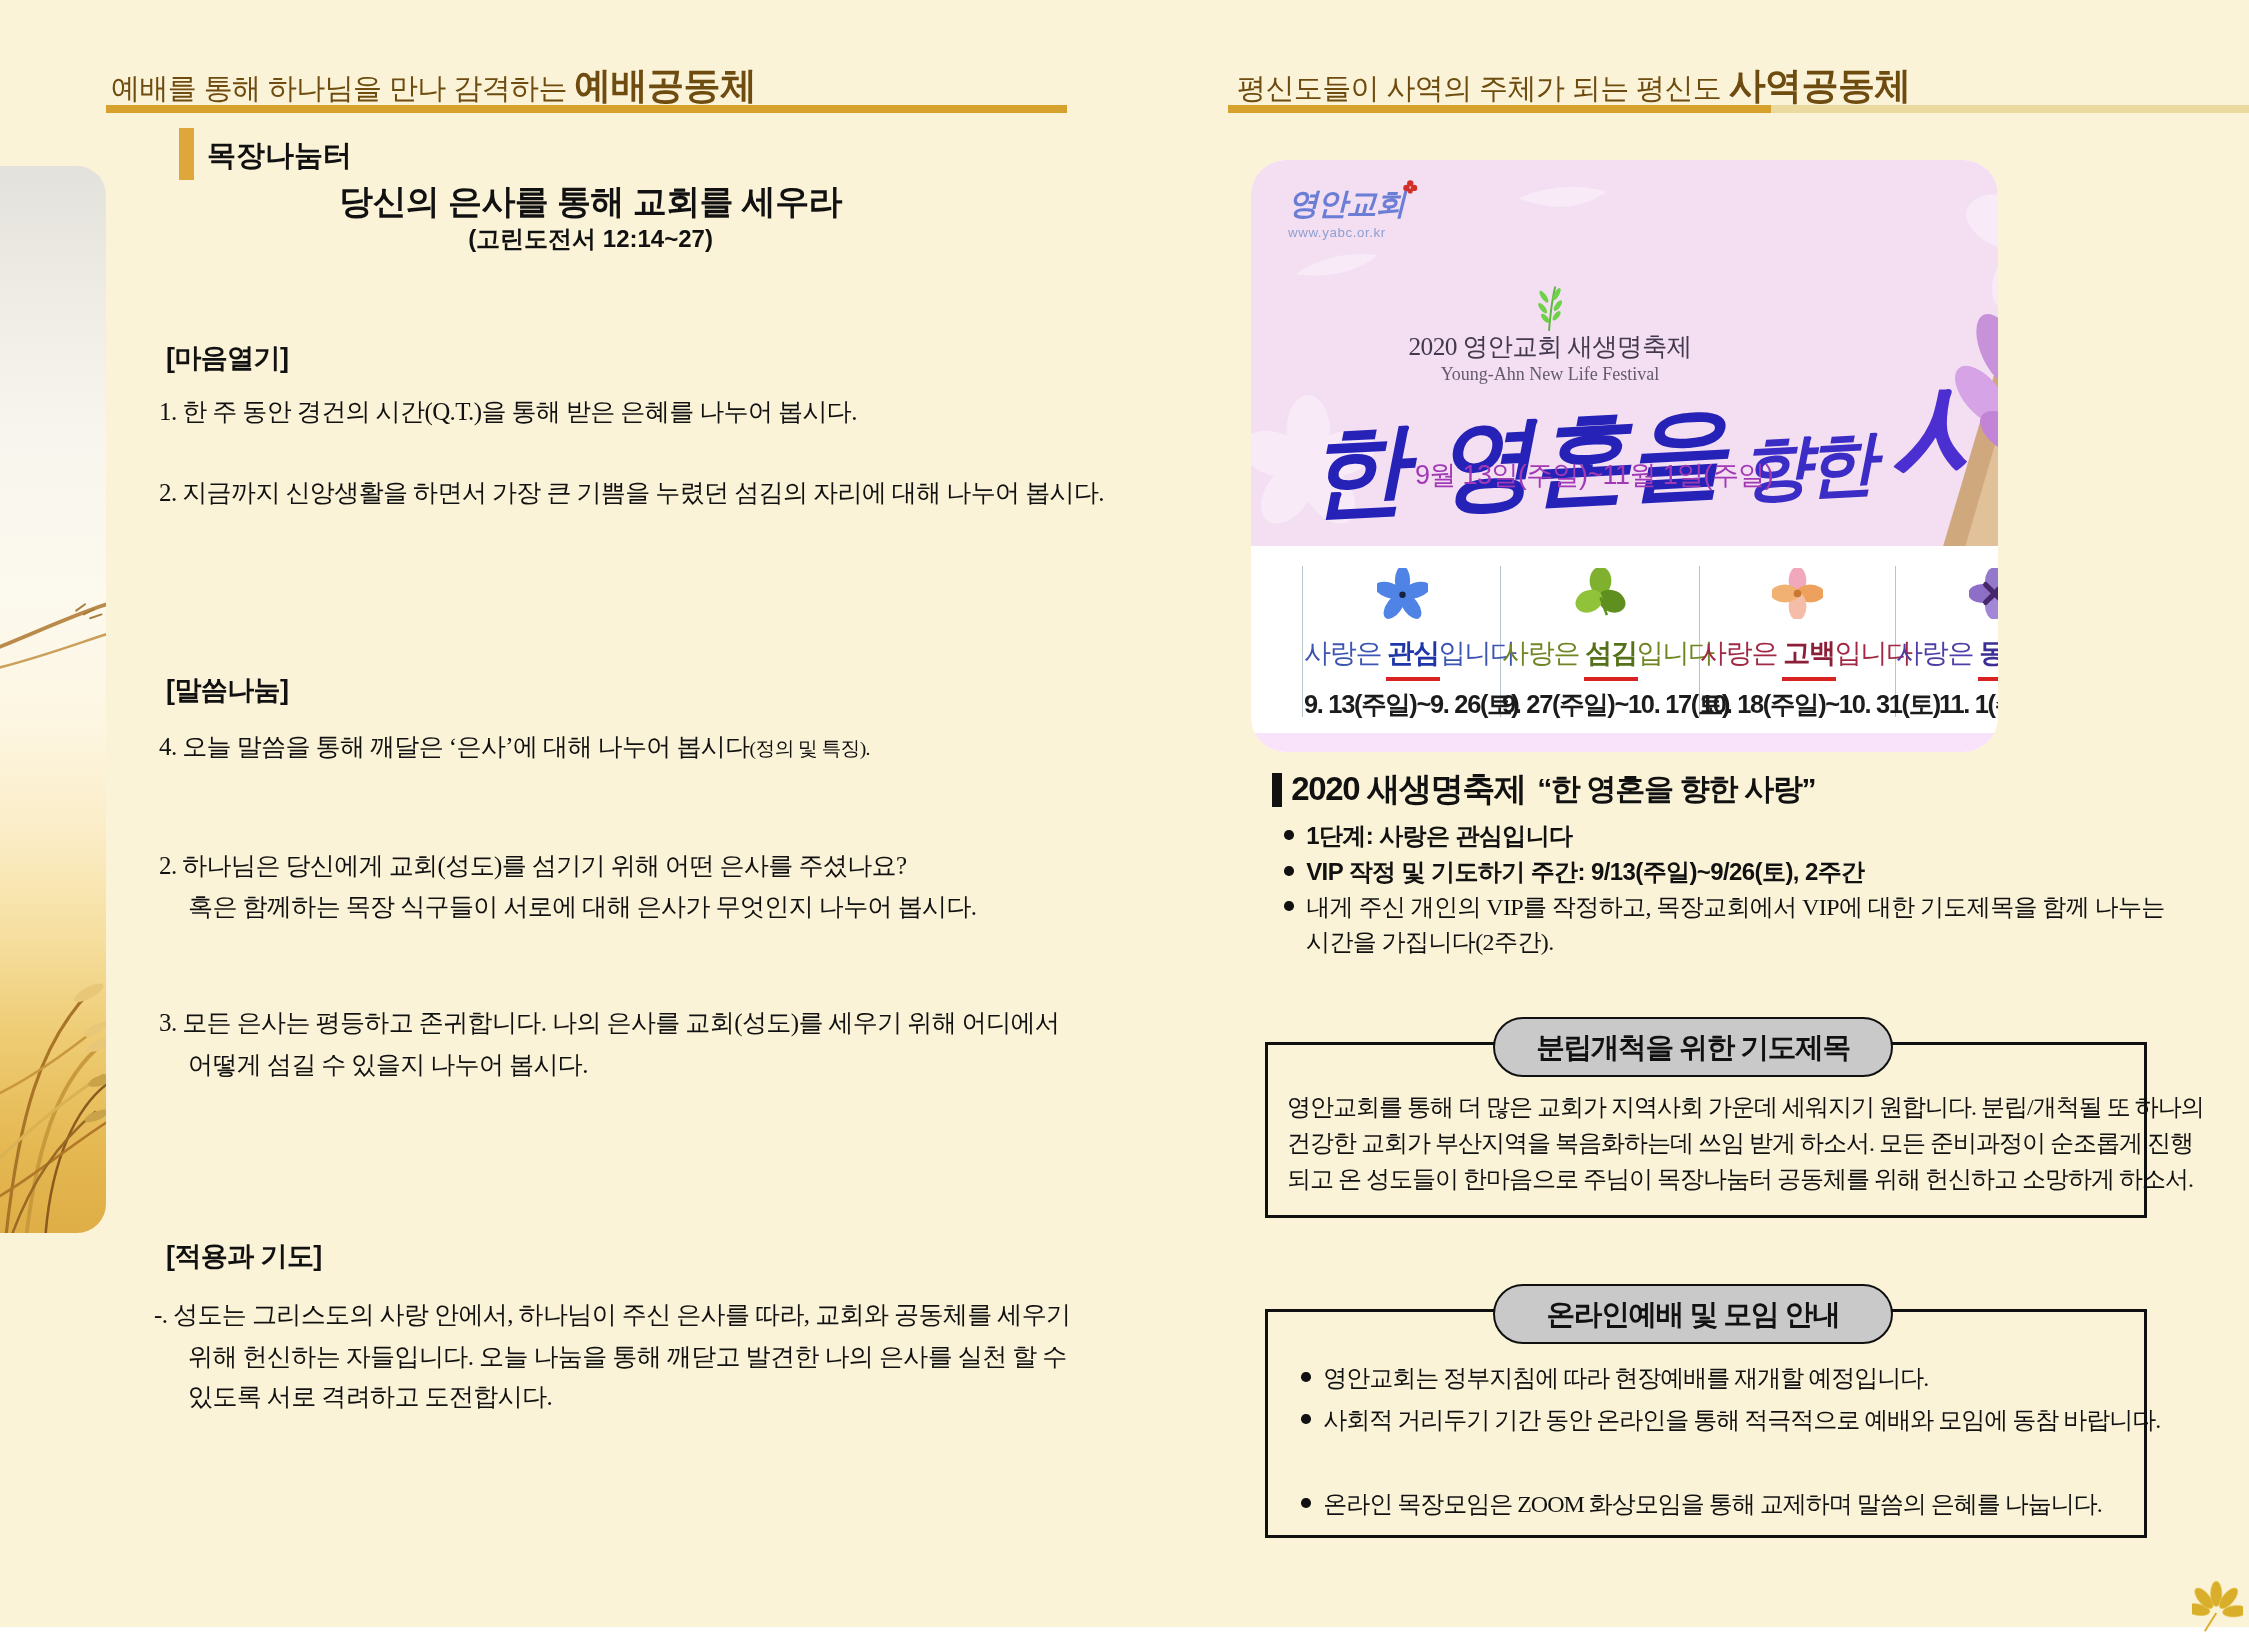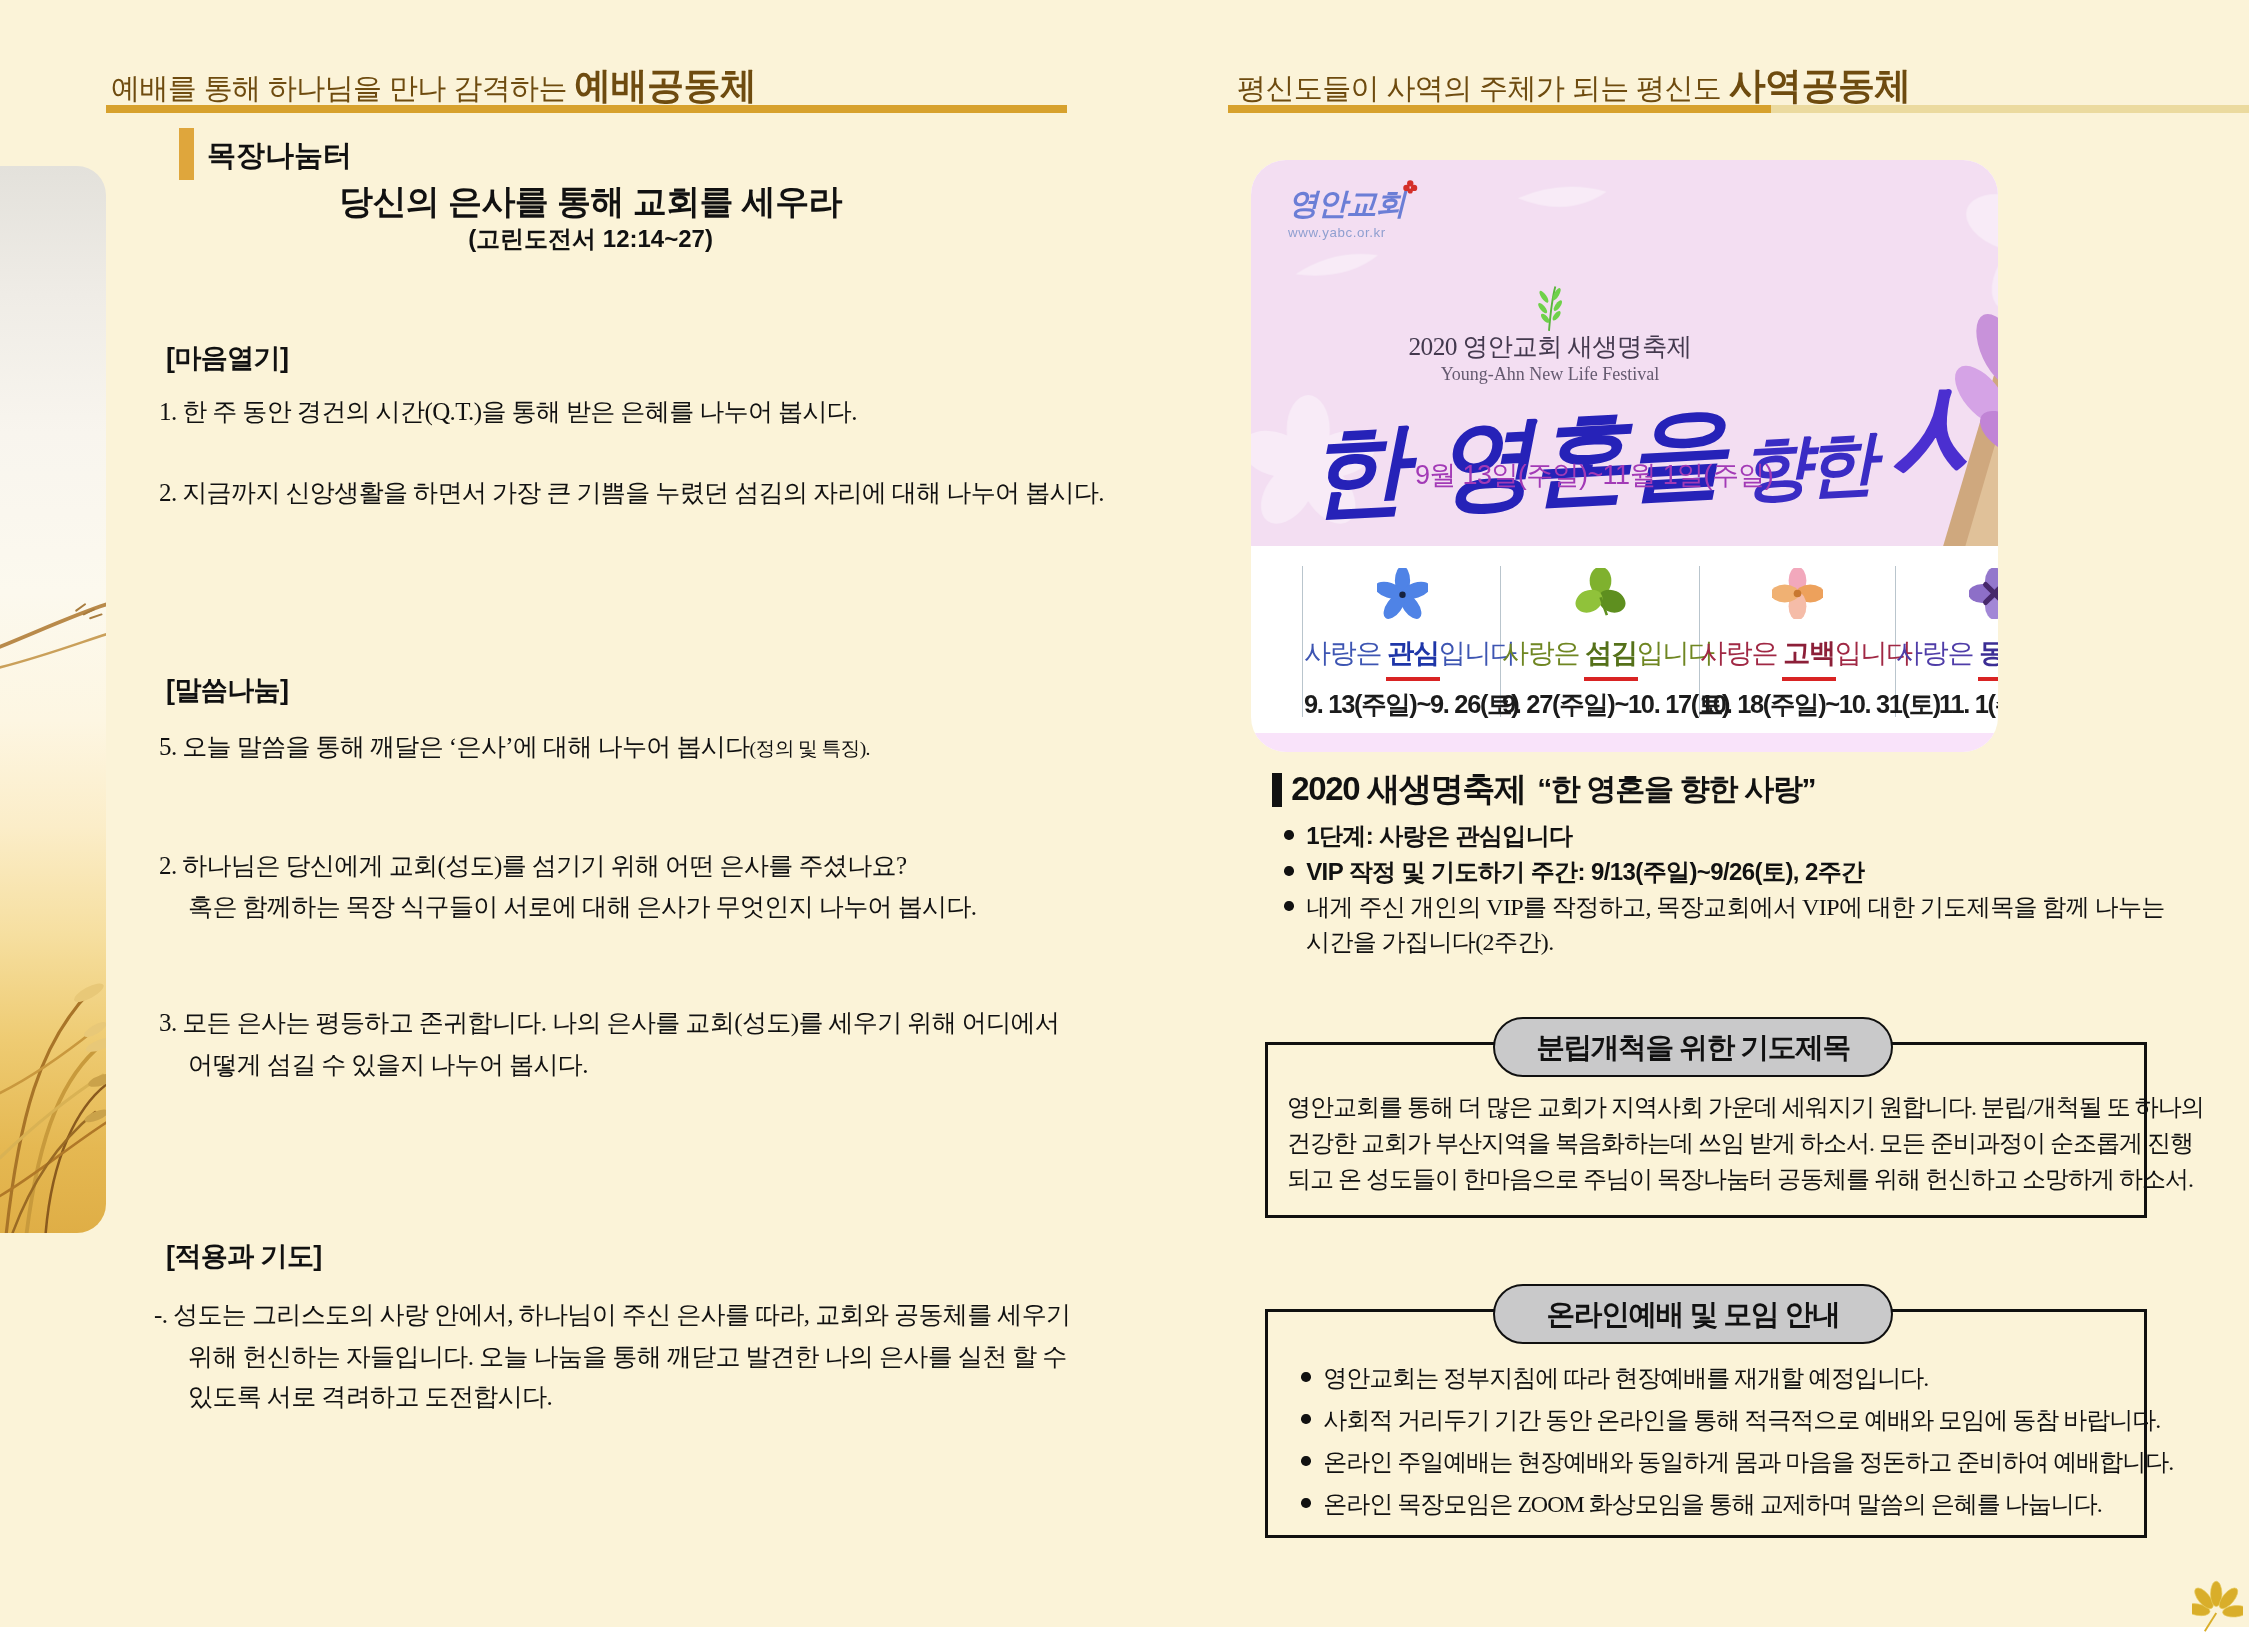--- a/index.html
+++ b/index.html
@@ -133,21 +133,21 @@
       </g>
     </svg>
   </div>
 
   <div class="abs sec-label" style="left:166px;top:340px;">[마음열기]</div>
   <div class="abs serif-line" style="left:159px;top:395px;">1. 한 주 동안 경건의 시간(Q.T.)을 통해 받은 은혜를 나누어 봅시다.</div>
   <div class="abs serif-line" style="left:159px;top:476px;">2. 지금까지 신앙생활을 하면서 가장 큰 기쁨을 누렸던 섬김의 자리에 대해 나누어 봅시다.</div>
 
   <div class="abs sec-label" style="left:166px;top:672px;">[말씀나눔]</div>
   <div class="abs serif-line" style="left:159px;top:730px;">
-    <span>5. 오늘 말씀을 통해 깨달은 ‘은사’에 대해 나누어 봅시다</span><span class="serif-small">(정의 및 특징).</span>
+    <span>4. 오늘 말씀을 통해 깨달은 ‘은사’에 대해 나누어 봅시다</span><span class="serif-small">(정의 및 특징).</span>
   </div>
   <div class="abs serif-line" style="left:159px;top:849px;">2. 하나님은 당신에게 교회(성도)를 섬기기 위해 어떤 은사를 주셨나요?</div>
   <div class="abs serif-line" style="left:188px;top:890px;">혹은 함께하는 목장 식구들이 서로에 대해 은사가 무엇인지 나누어 봅시다.</div>
   <div class="abs serif-line" style="left:159px;top:1006px;">3. 모든 은사는 평등하고 존귀합니다. 나의 은사를 교회(성도)를 세우기 위해 어디에서</div>
   <div class="abs serif-line" style="left:188px;top:1048px;">어떻게 섬길 수 있을지 나누어 봅시다.</div>
 
   <div class="abs sec-label" style="left:166px;top:1238px;">[적용과 기도]</div>
   <div class="abs serif-line" style="left:154px;top:1298px;">-. 성도는 그리스도의 사랑 안에서, 하나님이 주신 은사를 따라, 교회와 공동체를 세우기</div>
   <div class="abs serif-line" style="left:188px;top:1340px;">위해 헌신하는 자들입니다. 오늘 나눔을 통해 깨닫고 발견한 나의 은사를 실천 할 수</div>
   <div class="abs serif-line" style="left:188px;top:1380px;">있도록 서로 격려하고 도전합시다.</div>
@@ -359,24 +359,20 @@
   <div class="abs info-box" style="left:1265px;top:1309px;width:876px;height:223px;"></div>
   <div class="abs pill" style="left:1493px;top:1284px;width:396px;height:56px;">온라인예배 및 모임 안내</div>
   <div class="abs bullet-row" style="left:1301px;top:1362px;">
     <span class="dot"></span>
     <span class="box-line">영안교회는 정부지침에 따라 현장예배를 재개할 예정입니다.</span>
   </div>
   <div class="abs bullet-row" style="left:1301px;top:1404px;">
     <span class="dot"></span>
     <span class="box-line">사회적 거리두기 기간 동안 온라인을 통해 적극적으로 예배와 모임에 동참 바랍니다.</span>
   </div>
-  <div class="abs bullet-row" style="left:1301px;top:1446px;">
-    <span class="dot"></span>
-    <span class="box-line">온라인 주일예배는 현장예배와 동일하게 몸과 마음을 정돈하고 준비하여 예배합니다.</span>
-  </div>
   <div class="abs bullet-row" style="left:1301px;top:1488px;">
     <span class="dot"></span>
     <span class="box-line">온라인 목장모임은 ZOOM 화상모임을 통해 교제하며 말씀의 은혜를 나눕니다.</span>
   </div>
 
   <div class="abs bottom-strip"></div>
   <svg width="51" height="54" viewBox="0 0 80 85" style="position:absolute;left:2192px;top:1578px">
     <g fill="#D9AE2A" stroke="#E8CC60" stroke-width="1">
       <ellipse cx="38" cy="25" rx="9" ry="20" transform="rotate(-80 38 55)"></ellipse>
       <ellipse cx="38" cy="25" rx="9" ry="20" transform="rotate(-40 38 55)"></ellipse>

